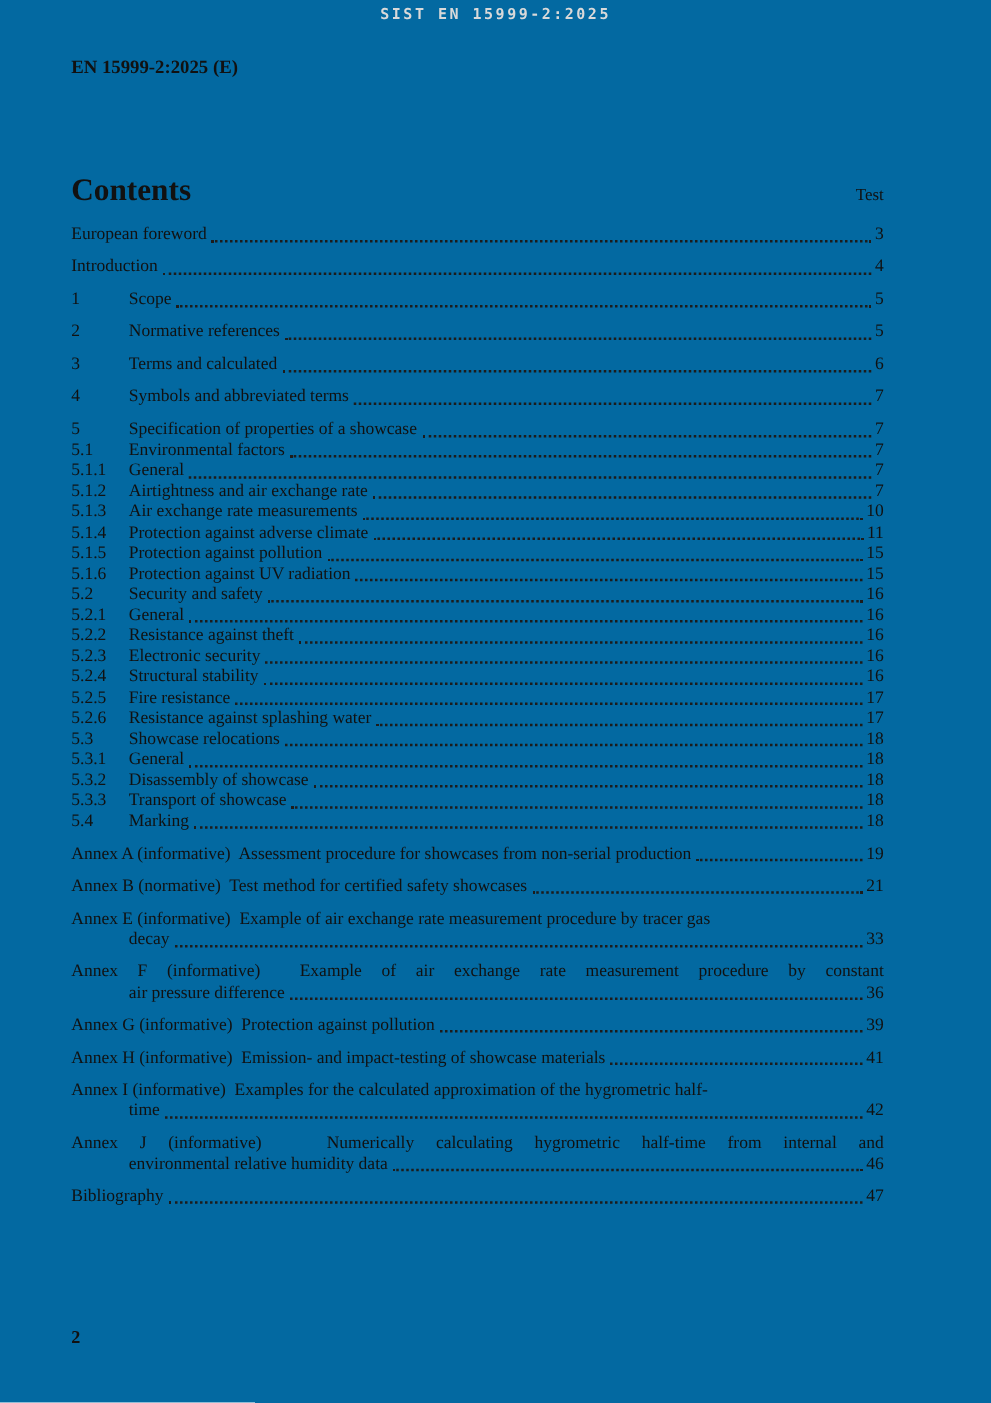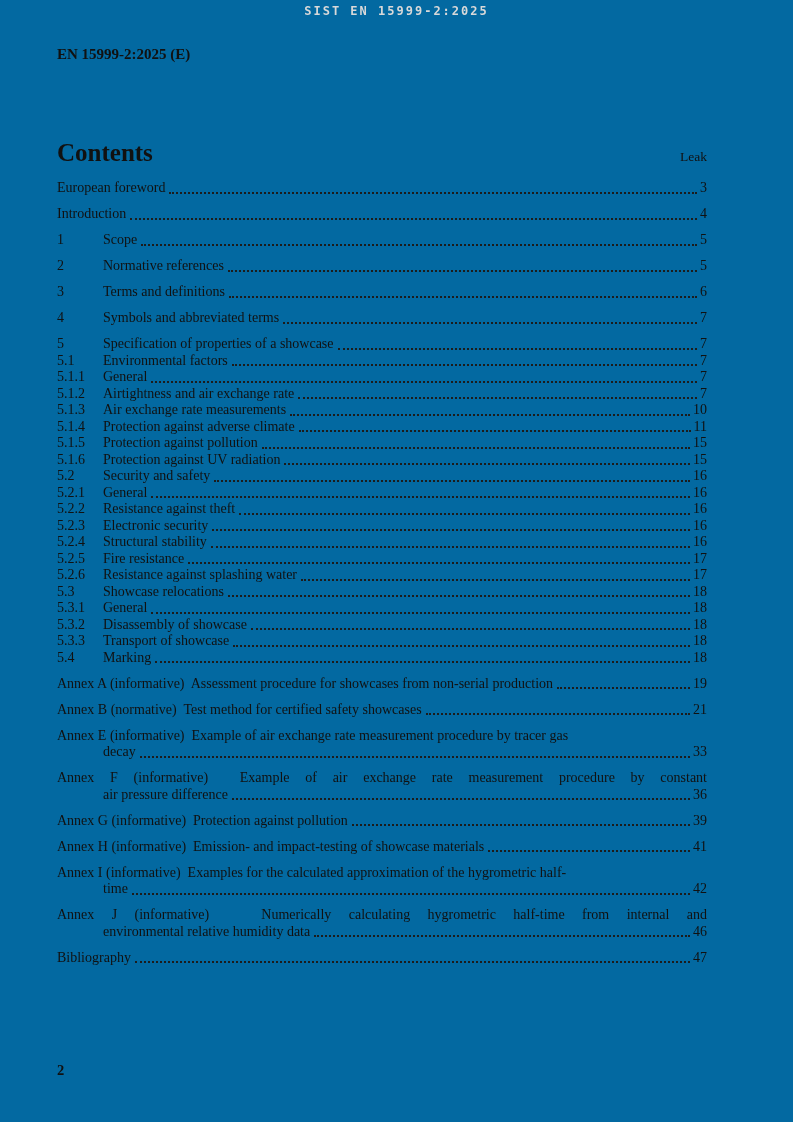--- a/index.html
+++ b/index.html
@@ -70,21 +70,21 @@
 </head>
 <body>
 
 <div class="page" style="color: rgb(17, 17, 17); background: #0369a1;">
   <div class="watermark" style="color: rgb(217, 217, 217);">SIST EN 15999-2:2025</div>
   <div class="docref">EN 15999-2:2025 (E)</div>
 
   <div class="content">
     <div class="contents-head">
       <span class="contents-title">Contents</span>
-      <span class="page-label">Leak</span>
+      <span class="page-label">Test</span>
     </div>
     <div id="toc-list">
         <div class="toc-entry front">
     <div class="pre-lines"></div>
     <div class="toc-row">
 
       <span class="toc-text">European foreword</span>
       <span class="leader" style="border-bottom-color: rgb(28, 28, 28);"></span>
       <span class="pageno">3</span>
     </div>
@@ -113,21 +113,21 @@
       <span class="toc-num">2</span>
       <span class="toc-text">Normative references</span>
       <span class="leader" style="border-bottom-color: rgb(28, 28, 28);"></span>
       <span class="pageno">5</span>
     </div>
   </div>
         <div class="toc-entry section">
     <div class="pre-lines"></div>
     <div class="toc-row">
       <span class="toc-num">3</span>
-      <span class="toc-text">Terms and definitions</span>
+      <span class="toc-text">Terms and calculated</span>
       <span class="leader" style="border-bottom-color: rgb(28, 28, 28);"></span>
       <span class="pageno">6</span>
     </div>
   </div>
         <div class="toc-entry section">
     <div class="pre-lines"></div>
     <div class="toc-row">
       <span class="toc-num">4</span>
       <span class="toc-text">Symbols and abbreviated terms</span>
       <span class="leader" style="border-bottom-color: rgb(28, 28, 28);"></span>

